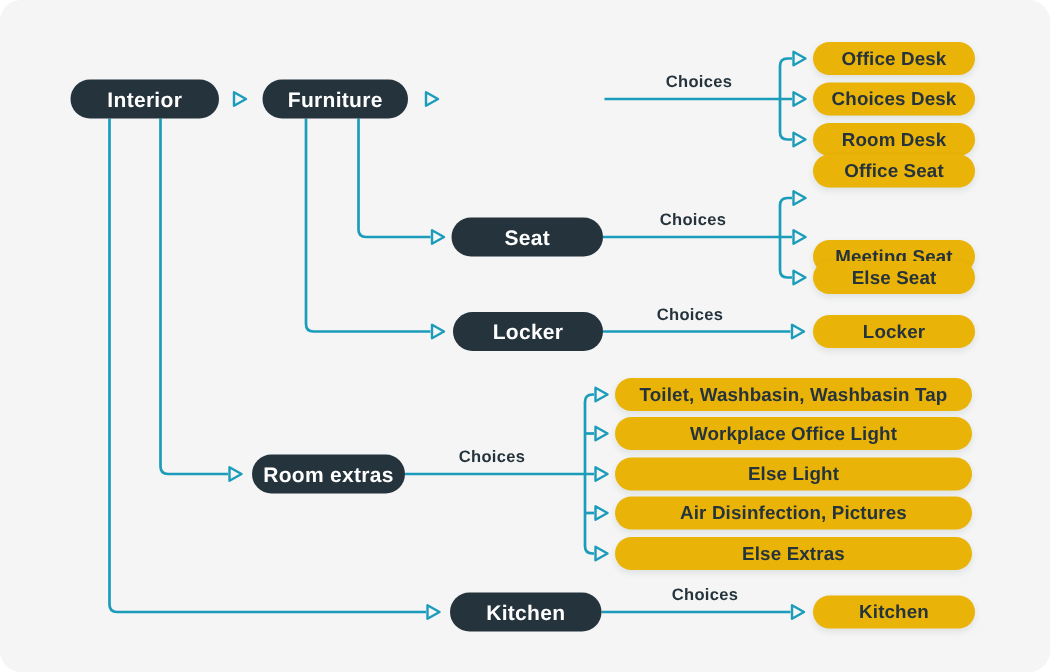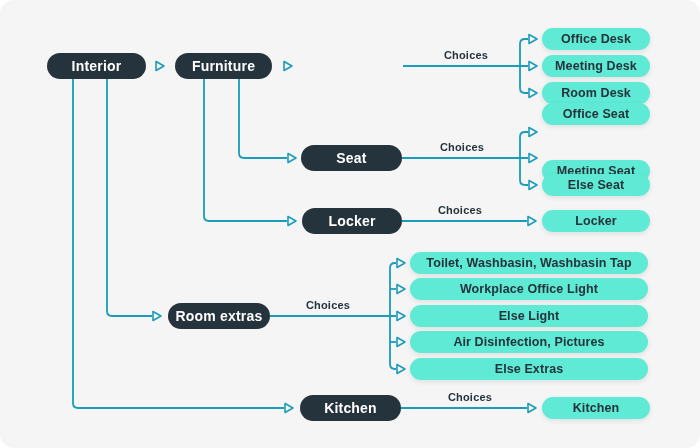--- a/index.html
+++ b/index.html
@@ -17,21 +17,21 @@
   svg.wires path.arrow{stroke-width:1.6;stroke-linejoin:round;}
   .pill{
     position:absolute;display:flex;align-items:center;justify-content:center;
     font-weight:700;white-space:nowrap;box-sizing:border-box;
   }
   .dark{
     height:26px;border-radius:13px;background:#25333c;color:#ffffff;
     font-size:14px;letter-spacing:.2px;
   }
   .light{
-    height:22px;border-radius:11px;background:#5eead4;color:#25333c;
+    height:22px;border-radius:11px;background:#eab308;color:#25333c;
     font-size:12.5px;letter-spacing:.1px;
     box-shadow:0 2px 5px rgba(38,56,66,0.10);
   }
   .choices{
     position:absolute;font-weight:700;font-size:11px;color:#25333c;
     text-align:center;white-space:nowrap;letter-spacing:.2px;
   }
   
   .n-interior{left:47px;top:53px;width:99px;}
   .n-furniture{left:175px;top:53px;width:97px;}
@@ -131,21 +131,21 @@
   <div class="pill dark n-roomextras">Room extras</div>
   <div class="pill dark n-kitchen">Kitchen</div>
 
   <div class="choices l-desk">Choices</div>
   <div class="choices l-seat">Choices</div>
   <div class="choices l-locker">Choices</div>
   <div class="choices l-roomextras">Choices</div>
   <div class="choices l-kitchen">Choices</div>
 
   <div class="pill light c-officedesk">Office Desk</div>
-  <div class="pill light c-meetingdesk">Meeting Desk</div>
+  <div class="pill light c-meetingdesk">Choices Desk</div>
   <div class="pill light c-elsedesk">Room Desk</div>
   <div class="pill light c-officeseat">Office Seat</div>
   <div class="pill light c-meetingseat">Meeting Seat</div>
   <div class="pill light c-elseseat">Else Seat</div>
   <div class="pill light c-lockerchoice">Locker</div>
   <div class="pill light c-re0">Toilet, Washbasin, Washbasin Tap</div>
   <div class="pill light c-re1">Workplace Office Light</div>
   <div class="pill light c-re2">Else Light</div>
   <div class="pill light c-re3">Air Disinfection, Pictures</div>
   <div class="pill light c-re4">Else Extras</div>

